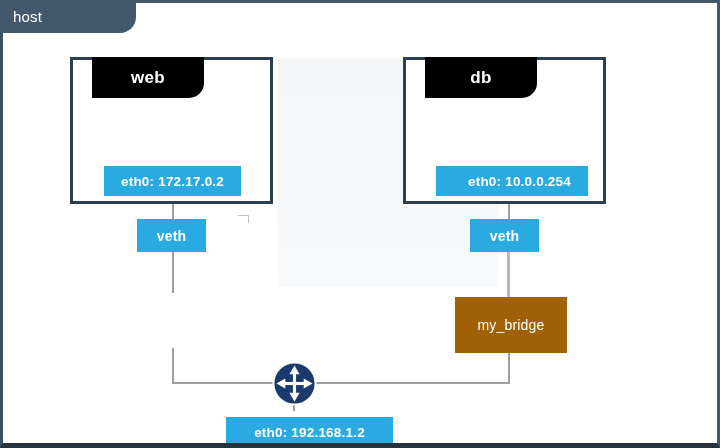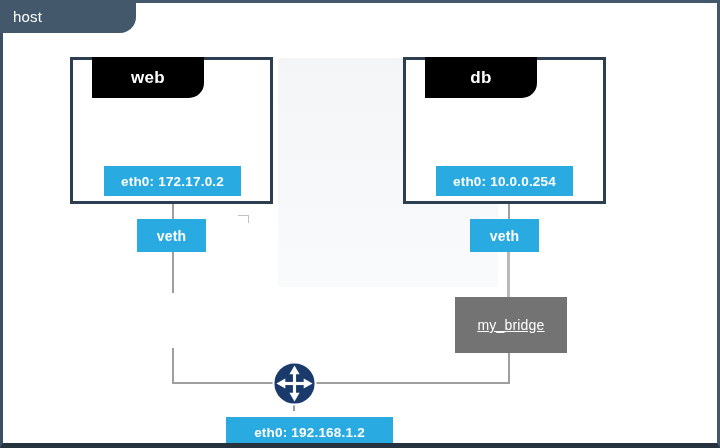--- a/index.html
+++ b/index.html
@@ -37,31 +37,31 @@
     color:#ffffff;font-size:17px;font-weight:700;letter-spacing:.3px;
     display:flex;align-items:center;justify-content:center;margin-left:22px;
   }
   
   .badge{
     position:absolute;background:#29ABE2;color:#ffffff;z-index:3;
     display:flex;align-items:center;justify-content:center;
     font-size:13.5px;letter-spacing:.2px;font-weight:bold;
   }
   .iface-web{left:104px;top:166px;width:137px;height:30px;}
-  .iface-db{left:436px;top:166px;width:137px;height:30px;}
+  .iface-db{left:436px;top:166px;width:137px;height:30px;padding-left:15px;}
   .veth-left{left:137px;top:219px;width:69px;height:33px;font-size:14px;}
   .veth-right{left:470px;top:219px;width:69px;height:33px;font-size:14px;}
   .iface-host{left:226px;top:417px;width:167px;height:30px;z-index:5;}
   
   .bridge{
     position:absolute;color:#ffffff;z-index:3;
     display:flex;align-items:center;justify-content:center;font-size:14px;letter-spacing:.2px;
   }
   .bridge-docker0{left:119px;top:293px;width:112px;height:56px;background:#1B5092;}
-  .bridge-mybridge{left:455px;top:297px;width:112px;height:56px;background:#737373;text-decoration:underline;}
+  .bridge-mybridge{left:455px;top:297px;width:112px;height:56px;background:#a16207;}
   
   .line{position:absolute;background:#9E9E9E;z-index:1;}
   .lv{width:2px;}
   .lh{height:2px;}
   .line-thick{width:3px;background:#B9B9B9;}
   
   .router{position:absolute;left:271px;top:360px;width:47px;height:47px;z-index:4;}
   
   .stray{
     position:absolute;left:238px;top:215px;width:10px;height:7px;z-index:1;

